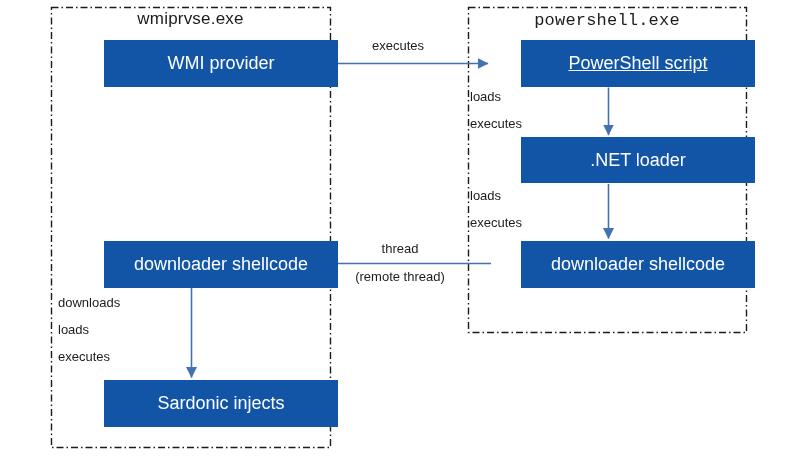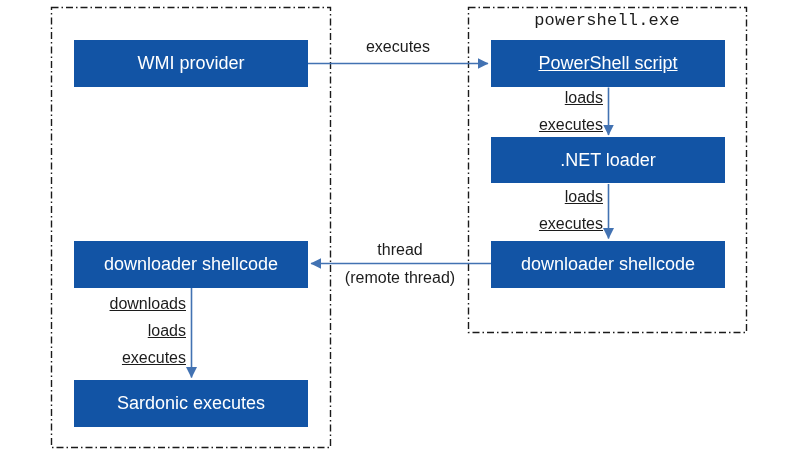--- a/index.html
+++ b/index.html
@@ -10,33 +10,33 @@
   .arrows{position:absolute;left:0;top:0;width:800px;height:461px;}
   .group-title{
     position:absolute;text-align:center;font-size:17px;color:#1c1c1c;
     letter-spacing:0.2px;
   }
   .title-left{left:51px;top:9px;width:279px;}
   .title-right{left:468px;top:11px;width:278px;font-family:Liberation Mono, monospace;}
   .node{
     position:absolute;width:234px;height:47px;background:#1254a5;
     color:#ffffff;font-size:18px;display:flex;align-items:center;
-    justify-content:center;text-align:center;
+    justify-content:center;text-align:center;margin-left:30px;
   }
   .n-wmi{left:74px;top:40px;}
   .n-ps{left:491px;top:40px;text-decoration:underline;}
   .n-net{left:491px;top:137px;height:46px;text-align:right;}
   .n-dlr{left:491px;top:241px;}
   .n-dll{left:74px;top:241px;}
   .n-sar{left:74px;top:380px;}
   .edge-label{
-    position:absolute;font-size:16px;color:#1c1c1c;white-space:nowrap;
+    position:absolute;font-size:13px;color:#1c1c1c;white-space:nowrap;
   }
   .lbl-center{text-align:center;}
-  .lbl-right{text-align:right;text-decoration:underline;}
+  .lbl-right{}
   .l-exec0{left:336px;top:38px;width:124px;}
   .l-e1a{left:470px;top:89px;width:133px;}
   .l-e1b{left:470px;top:116px;width:133px;}
   .l-e2a{left:470px;top:188px;width:133px;}
   .l-e2b{left:470px;top:215px;width:133px;}
   .l-inj{left:338px;top:241px;width:124px;}
   .l-rem{left:330px;top:269px;width:140px;}
   .l-e4a{left:58px;top:295px;width:128px;}
   .l-e4b{left:58px;top:322px;width:128px;}
   .l-e4c{left:58px;top:349px;width:128px;}
@@ -56,28 +56,29 @@
     <rect x="51.5" y="7.5" width="279" height="440" fill="none" stroke="#1a1a1a" stroke-width="1.4" stroke-dasharray="7 3 1.5 3"></rect>
     <rect x="468.5" y="7.5" width="278" height="325" fill="none" stroke="#1a1a1a" stroke-width="1.4" stroke-dasharray="7 3 1.5 3"></rect>
 
     <line x1="308" y1="63.5" x2="488" y2="63.5" stroke="#4272b2" stroke-width="1.6" marker-end="url(#ah)"></line>
     <line x1="608.5" y1="87.5" x2="608.5" y2="135" stroke="#4272b2" stroke-width="1.6" marker-end="url(#ah)"></line>
     <line x1="608.5" y1="184" x2="608.5" y2="238.5" stroke="#4272b2" stroke-width="1.6" marker-end="url(#ah)"></line>
     <line x1="491" y1="263.5" x2="311" y2="263.5" stroke="#4272b2" stroke-width="1.6" marker-end="url(#ah)"></line>
     <line x1="191.5" y1="288" x2="191.5" y2="377.5" stroke="#4272b2" stroke-width="1.6" marker-end="url(#ah)"></line>
   </svg>
 
+  <div class="group-title title-left">wmiprvse.exe</div>
   <div class="group-title title-right">powershell.exe</div>
 
   <div class="node n-wmi">WMI provider</div>
   <div class="node n-ps">PowerShell script</div>
   <div class="node n-net">.NET loader</div>
   <div class="node n-dlr">downloader shellcode</div>
   <div class="node n-dll">downloader shellcode</div>
-  <div class="node n-sar">Sardonic executes</div>
+  <div class="node n-sar">Sardonic injects</div>
 
   <div class="edge-label lbl-center l-exec0">executes</div>
 
   <div class="edge-label lbl-right l-e1a">loads</div>
   <div class="edge-label lbl-right l-e1b">executes</div>
 
   <div class="edge-label lbl-right l-e2a">loads</div>
   <div class="edge-label lbl-right l-e2b">executes</div>
 
   <div class="edge-label lbl-center l-inj">thread</div>

